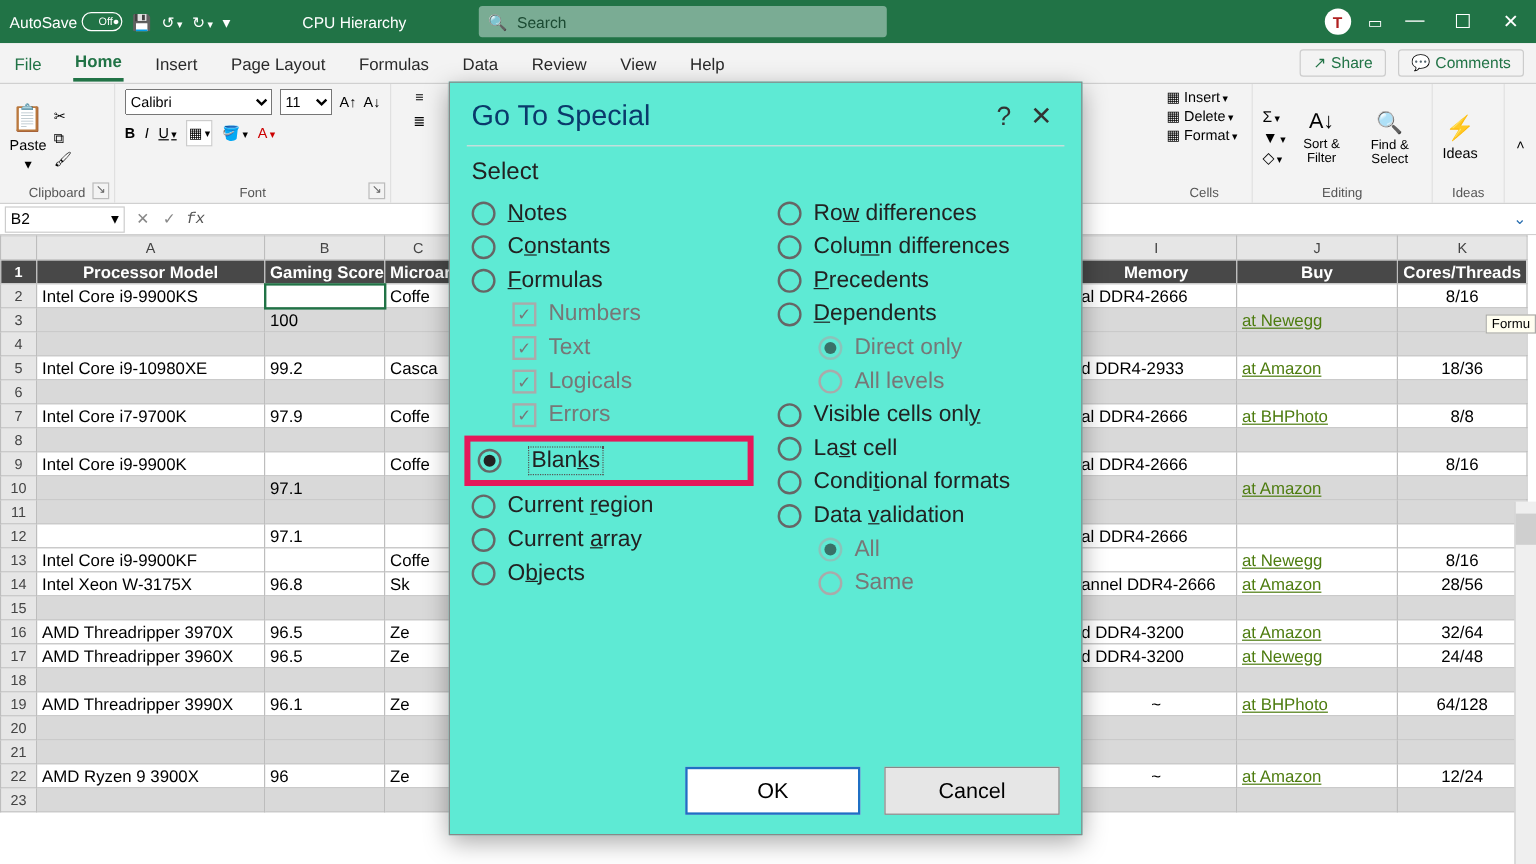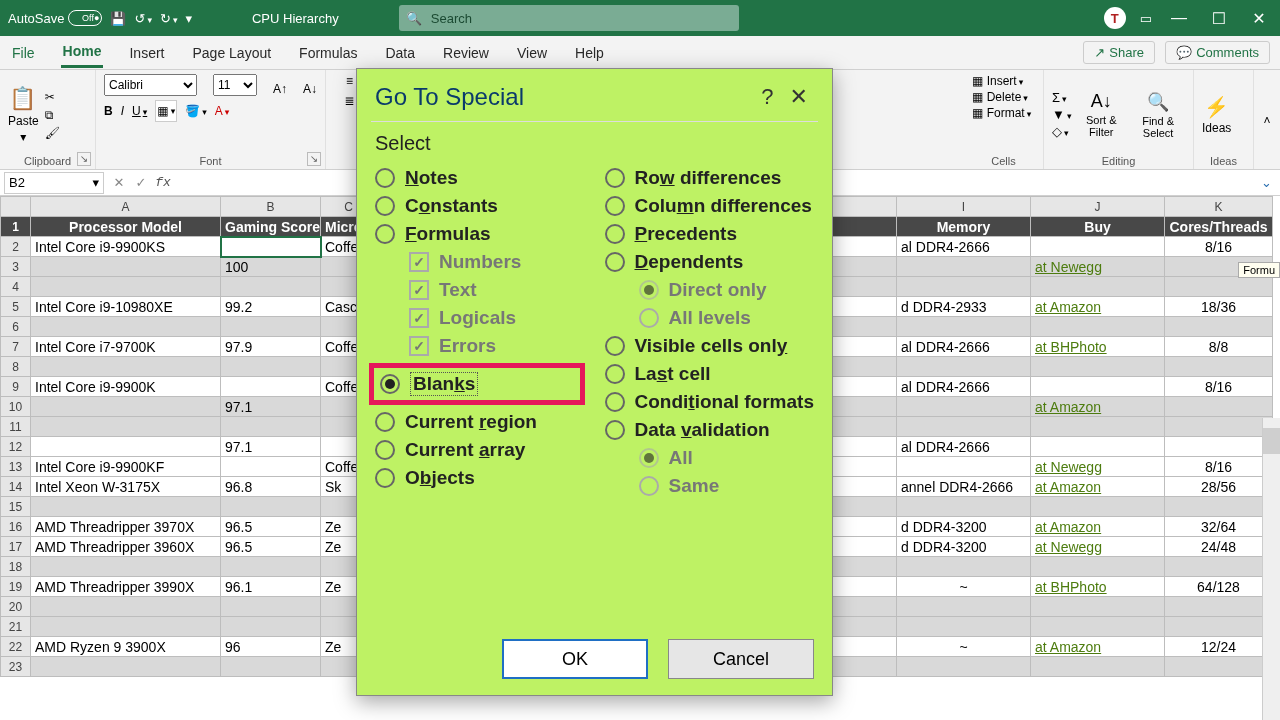--- a/index.html
+++ b/index.html
@@ -52,37 +52,37 @@
 table.grid tr.blank td:not(.rowhead) { background: #d9d9d9; }
 td.link { color: #4d7c0f; text-decoration: underline; }
 td.center { text-align: center; }
 .active-cell { outline: 2px solid #217346; outline-offset: -1px; background: #fff !important; }
 
 
 .vscroll { position: absolute; right: 0; top: 222px; width: 18px; height: 534px; background: #efefef; border-left: 1px solid #ccc; }
 .vscroll .thumb { background: #cfcfcf; height: 26px; margin-top: 10px; }
 
 
-.dialog { position: absolute; left: 356px; top: 68px; width: 477px; height: 628px; background: #bef264; border: 1px solid #888; box-shadow: 0 6px 20px rgba(0,0,0,0.35); }
+.dialog { position: absolute; left: 374px; top: 68px; width: 528px; height: 628px; background: #5eead4; border: 1px solid #888; box-shadow: 0 6px 20px rgba(0,0,0,0.35); }
 .dialog .titlerow { display: flex; align-items: center; padding: 14px 18px 6px; }
 .dialog .title { font-size: 24px; color: #0a3a6b; }
 .dialog .help { margin-left: auto; font-size: 22px; color: #333; padding: 0 10px; }
 .dialog .close { font-size: 22px; color: #333; padding: 0 6px; }
 .dialog .section { padding: 6px 18px; color: #222; font-size: 20px; }
 .dialog .cols { display: flex; padding: 0 18px; gap: 20px; }
 .col { flex: 1; }
-.opt { display: flex; align-items: center; gap: 10px; font-size: 19px; color: #222; margin: 6px 0; font-weight: bold; }
+.opt { display: flex; align-items: center; gap: 10px; font-size: 19px; color: #222; margin: 6px 0; }
 .radio { width: 20px; height: 20px; border: 2px solid #666; border-radius: 50%; display: inline-flex; align-items: center; justify-content: center; flex: 0 0 20px; }
 .radio.sel::after { content: ""; width: 10px; height: 10px; background: #222; border-radius: 50%; }
 .radio.disabled { border-color: #aaa; }
 .checkbox { width: 20px; height: 20px; border: 2px solid #aaa; display: inline-flex; align-items: center; justify-content: center; color: #999; font-size: 14px; flex: 0 0 20px; }
 .sub { margin-left: 34px !important; color: #777; }
 .sub .label, .opt.sub span { color: #777; }
 .highlight { border: 5px solid #e5185a; padding: 4px 70px 4px 6px; margin-left: -6px; }
-.focus-box { border: 1px dotted #555; padding: 0 2px; }
+.focus-box { border: 1px dotted #555; padding: 0 2px; margin-left: 12px; }
 .dlg-buttons { position: absolute; bottom: 16px; right: 18px; display: flex; gap: 20px; }
 .dlg-buttons button { width: 146px; height: 40px; font-size: 18px; border: 1px solid #888; background: #e6e6e6; }
 .dlg-buttons button.primary { background: #fff; border: 2px solid #1f6fc4; }
 .tooltip { position:absolute; right:0; top:262px; background:#fffef0; border:1px solid #aaa; font-size:11px; padding:1px 4px; }
 
 u.access { text-decoration: underline; }
 </style>
 </head>
 <body>
 
@@ -139,21 +139,21 @@
         <span>✂</span>
         <span>⧉</span>
         <span>🖌</span>
       </div>
     </div>
     <div class="label">Clipboard</div>
     <span class="launcher">↘</span>
   </div>
   <div class="group" style="width:230px">
     <div class="body" style="flex-direction:column;align-items:stretch;gap:4px">
-      <div style="display:flex;gap:16px;align-items:flex-end">
+      <div style="display:flex;gap:6px;align-items:center">
         <select style="flex:1;height:22px;font-size:12px"><option>Calibri</option></select>
         <select style="width:44px;height:22px;font-size:12px"><option>11</option></select>
         <span>A↑</span>
         <span>A↓</span>
       </div>
       <div style="display:flex;gap:8px;align-items:center">
         <b>B</b>
         <i>I</i>
         <span style="text-decoration:underline" class="dropdown-caret">U</span>
         <span class="iconbtn dropdown-caret">▦</span>

